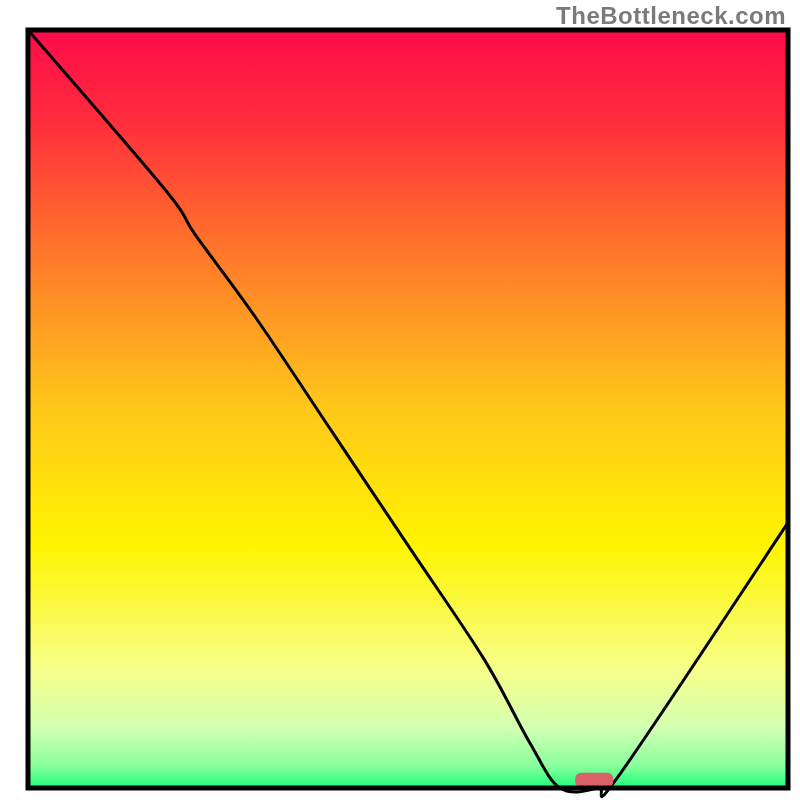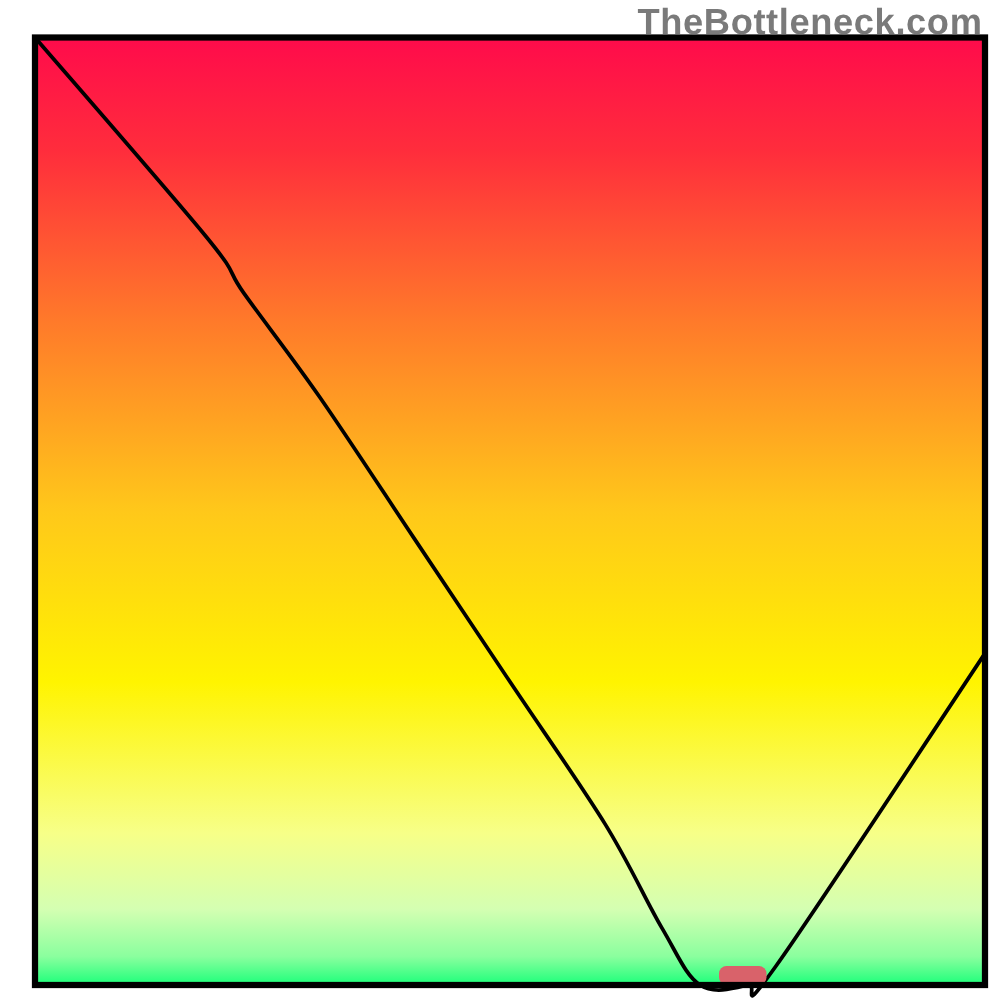--- a/index.html
+++ b/index.html
@@ -13,21 +13,21 @@
   }
   .container {
     position: relative;
     width: 800px;
     height: 800px;
   }
   .watermark {
     position: absolute;
     top: 2px;
     right: 14px;
-    font-size: 29px;
+    font-size: 24px;
     font-weight: bold;
     color: #7a7a7a;
     letter-spacing: 0.5px;
   }
   svg {
     display: block;
   }
 </style>
 </head>
 <body>

